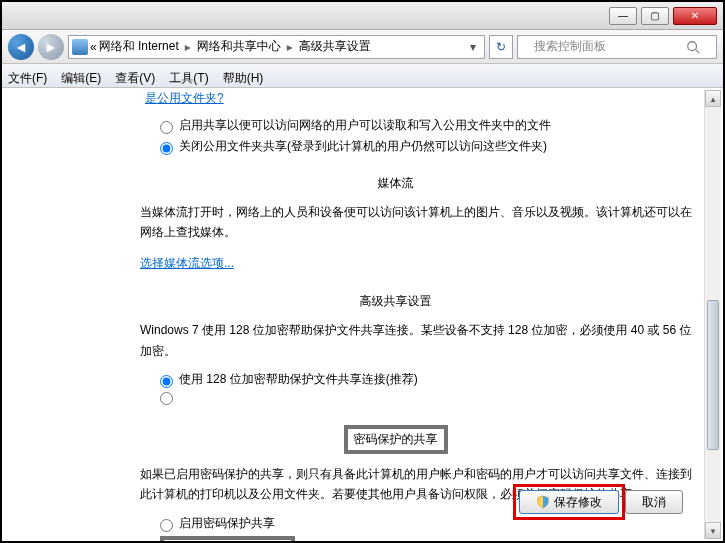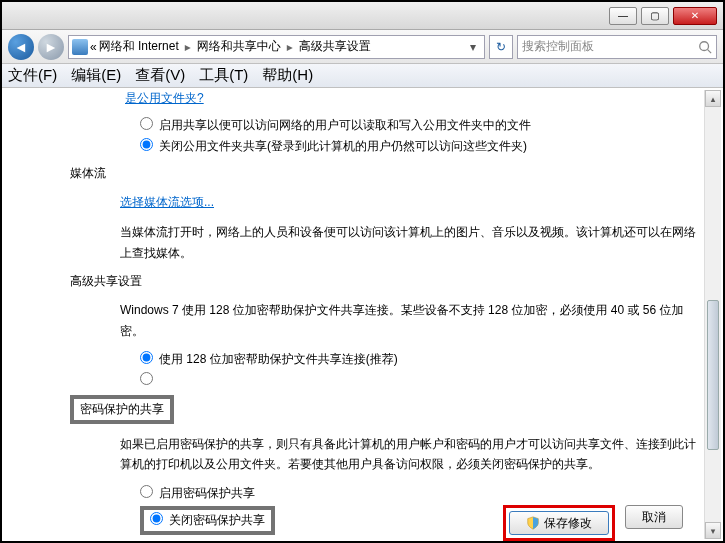--- a/index.html
+++ b/index.html
@@ -10,45 +10,45 @@
   .win-btn.close { background: linear-gradient(#f08080,#c81e1e); color: #fff; border-color: #8b0000; width: 44px; }
   
   .navbar { height: 34px; background: linear-gradient(#f8f8f8,#e6e6e6); border-bottom: 1px solid #c0c0c0; display: flex; align-items: center; padding: 0 6px; gap: 4px; }
   .nav-arrow { width: 26px; height: 26px; border-radius: 50%; background: radial-gradient(circle at 30% 30%, #5aa0e0, #1a5a9e); color: #fff; display: flex; align-items: center; justify-content: center; font-size: 14px; }
   .nav-arrow.fwd { background: radial-gradient(circle at 30% 30%, #cfd8e0, #8a99ab); }
   .breadcrumb-wrap { flex: 1; height: 24px; border: 1px solid #a0a0b0; background: #fff; display: flex; align-items: center; padding: 0 3px; gap: 2px; font-size: 12px; }
   .bc-icon { width: 16px; height: 16px; background: linear-gradient(#8ec3f0,#3a7bbd); border-radius: 2px; }
   .bc-sep { color: #666; padding: 0 4px; }
   .bc-drop { margin-left: auto; width: 16px; text-align: center; color: #555; }
   .refresh { width: 24px; height: 24px; border: 1px solid #a0a0b0; background: #fff; display: flex; align-items: center; justify-content: center; color: #1a5a9e; }
-  .searchbox { width: 200px; height: 24px; border: 1px solid #a0a0b0; background: #fff; display: flex; align-items: center; padding: 0 4px; color: #888; }
+  .searchbox { width: 200px; height: 24px; border: 1px solid #a0a0b0; background: #fff; display: flex; align-items: center; padding: 0 16px; color: #888; }
   .searchbox svg { margin-left: auto; }
   
-  .menubar { height: 24px; background: linear-gradient(#f4f6fa,#e3e8f0); border-bottom: 1px solid #c0c0c0; display: flex; align-items: center; padding: 0 6px; gap: 14px; font-size: 15px; }
+  .menubar { height: 24px; background: linear-gradient(#f4f6fa,#e3e8f0); border-bottom: 1px solid #c0c0c0; display: flex; align-items: flex-end; padding: 0 6px; gap: 14px; font-size: 12px; }
   .menubar span { cursor: default; }
   
-  .content { position: absolute; top: 88px; left: 0; right: 0; bottom: 0; overflow: hidden; padding: 0 22px 0 68px; }
+  .content { position: absolute; top: 88px; left: 0; right: 0; bottom: 0; overflow: hidden; padding: 0 22px 0 88px; }
   .content a { color: #0066cc; text-decoration: underline; cursor: pointer; }
   
   .link-public { margin-left: 55px; margin-top: 0px; }
   .radio-group { margin-left: 70px; margin-top: 10px; }
-  .radio-row { display: flex; align-items: flex-start; gap: 6px; margin: 4px 0; }
+  .radio-row { display: flex; align-items: flex-end; gap: 6px; margin: 4px 0; }
   .radio-row input { margin: 0; }
   
-  .section-h { margin-top: 10px; margin-left: 0; font-size: 12px; }
+  .section-h { margin-top: 20px; margin-left: 0; font-size: 12px; text-align: center; }
   .para { margin-left: 50px; margin-top: 10px; line-height: 1.7; }
   
   .highlight-box { display: inline-block; border: 4px solid #737373; padding: 2px 6px; }
   
   .scrollbar { position: absolute; right: 2px; top: 88px; bottom: 2px; width: 17px; background: #f0f0f0; border-left: 1px solid #ddd; }
   .scroll-btn { height: 17px; background: linear-gradient(#f8f8f8,#d8d8d8); border: 1px solid #bbb; display: flex; align-items: center; justify-content: center; font-size: 9px; color: #555; }
   .scroll-thumb { position: absolute; left: 2px; right: 2px; top: 210px; height: 150px; background: linear-gradient(to right,#e0e6ee,#c0cad6); border: 1px solid #9aa; border-radius: 2px; }
   .scroll-btn.bot { position: absolute; bottom: 0; left: 0; right: 0; }
   
-  .button-row { position: absolute; bottom: 0; right: 40px; display: flex; gap: 10px; }
+  .button-row { position: absolute; bottom: 21px; right: 40px; display: flex; align-items: center; }
   .btn { height: 24px; padding: 0 16px; border: 1px solid #888; background: linear-gradient(#fdfdfd,#e0e0e0); border-radius: 3px; font-size: 12px; display: flex; align-items: center; gap: 4px; cursor: default; }
   .btn.primary-wrap { border: 3px solid #d00; padding: 3px; border-radius: 0; background: none; height: auto; }
   .btn.primary-wrap .btn { border: 1px solid #3a7bbd; }
   .shield { width: 14px; height: 14px; }
 </style>
 </head>
 <body>
 
 <div class="titlebar">
   <div class="win-btn">—</div>
@@ -96,22 +96,22 @@
       <input type="radio" name="pub" style="">
       <span>启用共享以便可以访问网络的用户可以读取和写入公用文件夹中的文件</span>
     </label>
     <label class="radio-row">
       <input type="radio" name="pub" checked="" style="">
       <span>关闭公用文件夹共享(登录到此计算机的用户仍然可以访问这些文件夹)</span>
     </label>
   </div>
 
   <div class="section-h">媒体流</div>
+  <div class="para">当媒体流打开时，网络上的人员和设备便可以访问该计算机上的图片、音乐以及视频。该计算机还可以在网络上查找媒体。</div>
   <div class="para"><a>选择媒体流选项...</a></div>
-  <div class="para">当媒体流打开时，网络上的人员和设备便可以访问该计算机上的图片、音乐以及视频。该计算机还可以在网络上查找媒体。</div>
 
   <div class="section-h">高级共享设置</div>
   <div class="para">Windows 7 使用 128 位加密帮助保护文件共享连接。某些设备不支持 128 位加密，必须使用 40 或 56 位加密。</div>
   <div class="radio-group">
     <label class="radio-row">
       <input type="radio" name="enc" checked="" style="">
       <span>使用 128 位加密帮助保护文件共享连接(推荐)</span>
     </label>
     <label class="radio-row">
       <input type="radio" name="enc" style="">

